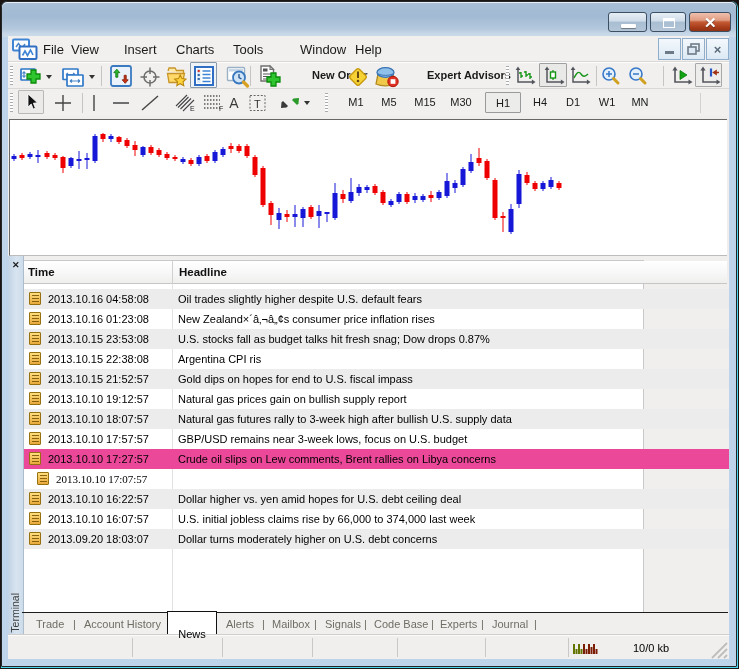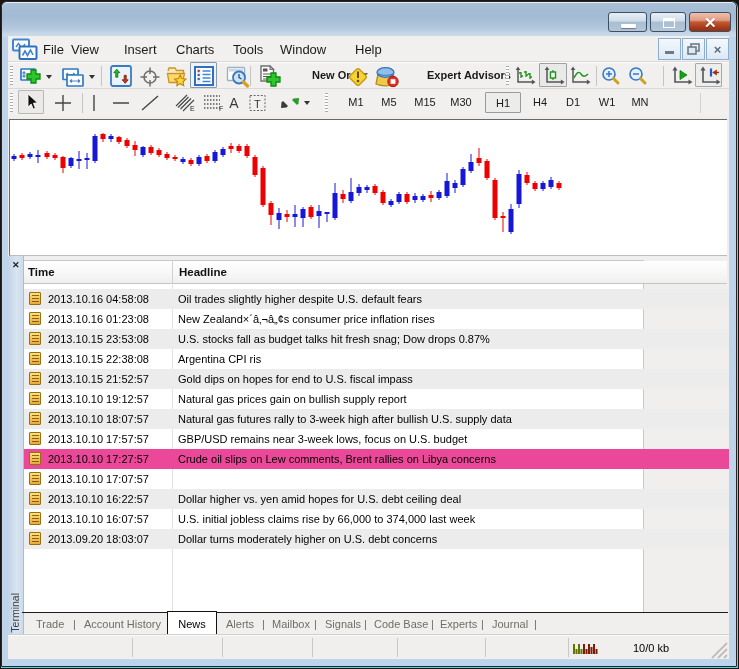--- a/index.html
+++ b/index.html
@@ -61,21 +61,21 @@
  <rect x="1" y="1.5" width="16" height="11" rx="1" fill="#fff" stroke="#3f85d6" stroke-width="2"></rect>
  <path d="M4 9 l2.5 -3.5 l2.5 3.5 M11 9 l2 -3" fill="none" stroke="#4a86c8" stroke-width="1.5"></path>
  <rect x="7.5" y="8.5" width="17" height="12.5" rx="1" fill="#fff" stroke="#2f6ec2" stroke-width="2"></rect>
  <path d="M10.5 17.5 l2.5 -4.5 l2.5 4.5 l3 -5.5 l2.5 5" fill="none" stroke="#3f85d6" stroke-width="1.6"></path>
 </svg>
 <div class="mi" style="left:35px">File</div>
 <div class="mi" style="left:63px">View</div>
 <div class="mi" style="left:116px">Insert</div>
 <div class="mi" style="left:168px">Charts</div>
 <div class="mi" style="left:225px">Tools</div>
-<div class="mi" style="left:272px">Window</div>
+<div class="mi" style="left:292px">Window</div>
 <div class="mi" style="left:347px">Help</div>
 <div class="abs mdib" style="left:650px">
           <div style="margin:12px auto 0;width:9px;height:3px;background:#6d7b88"></div>
         </div>
 <div class="abs mdib" style="left:674px"><svg width="13" height="13" style="margin-top:4px" viewBox="0 0 13 13">
             <rect x="4" y="1" width="8" height="7" fill="none" stroke="#6d7b88" stroke-width="1.6"></rect>
             <rect x="1" y="4" width="8" height="7" fill="#dce9f4" stroke="#6d7b88" stroke-width="1.6"></rect>
           </svg></div>
 <div class="abs mdib" style="left:698px;font-size:13px;font-weight:bold;padding-top:3px">×</div>
 <div id="tb1" class="abs"></div>
@@ -444,21 +444,21 @@
 <div class="row abs" style="left:0;top:168px;">
 <div class="nicon"></div>
             <div class="rt">2013.10.10 17:57:57</div>
             <div class="rh">GBP/USD remains near 3-week lows, focus on U.S. budget</div>
           </div>
 <div class="row abs" style="left:0;top:188px;background:#ec4899;">
 <div class="nicon"></div>
             <div class="rt">2013.10.10 17:27:57</div>
             <div class="rh">Crude oil slips on Lew comments, Brent rallies on Libya concerns</div>
           </div>
-<div class="row abs" style="left:0;top:208px;">
+<div class="row abs" style="left:8px;top:208px;font-family:Liberation Serif, serif;">
 <div class="nicon"></div>
             <div class="rt">2013.10.10 17:07:57</div>
           </div>
 <div class="row abs" style="left:0;top:228px;background:#ececec;">
 <div class="nicon"></div>
             <div class="rt">2013.10.10 16:22:57</div>
             <div class="rh">Dollar higher vs. yen amid hopes for U.S. debt ceiling deal</div>
           </div>
 <div class="row abs" style="left:0;top:248px;">
 <div class="nicon"></div>
@@ -468,21 +468,21 @@
 <div class="row abs" style="left:0;top:268px;background:#ececec;">
 <div class="nicon"></div>
             <div class="rt">2013.09.20 18:03:07</div>
             <div class="rh">Dollar turns moderately higher on U.S. debt concerns</div>
           </div>
 </div>
 <div class="abs" style="left:14px;top:576px;width:706px;height:1px;background:#1c1c1c"></div>
 <div class="tab abs" style="left:28px">Trade</div>
 <div class="tab abs" style="left:65px">|</div>
 <div class="tab abs" style="left:76px">Account History</div>
-<div class="abs" style="left:159px;top:575px;width:50px;height:23px;background:#fff;border:1.5px solid #111;border-bottom:none;z-index:3;font-size:11px;color:#000;text-align:center;padding-top:6px">News</div>
+<div class="abs" style="left:159px;top:575px;width:50px;height:23px;background:#fff;border:1.5px solid #111;border-bottom:none;z-index:3;font-size:11px;color:#000;text-align:center;padding-top:16px">News</div>
 <div class="tab abs" style="left:218px">Alerts</div>
 <div class="tab abs" style="left:254px">|</div>
 <div class="tab abs" style="left:264px">Mailbox</div>
 <div class="tab abs" style="left:306px">|</div>
 <div class="tab abs" style="left:317px">Signals</div>
 <div class="tab abs" style="left:356px">|</div>
 <div class="tab abs" style="left:366px">Code Base</div>
 <div class="tab abs" style="left:423px">|</div>
 <div class="tab abs" style="left:432px">Experts</div>
 <div class="tab abs" style="left:473px">|</div>

